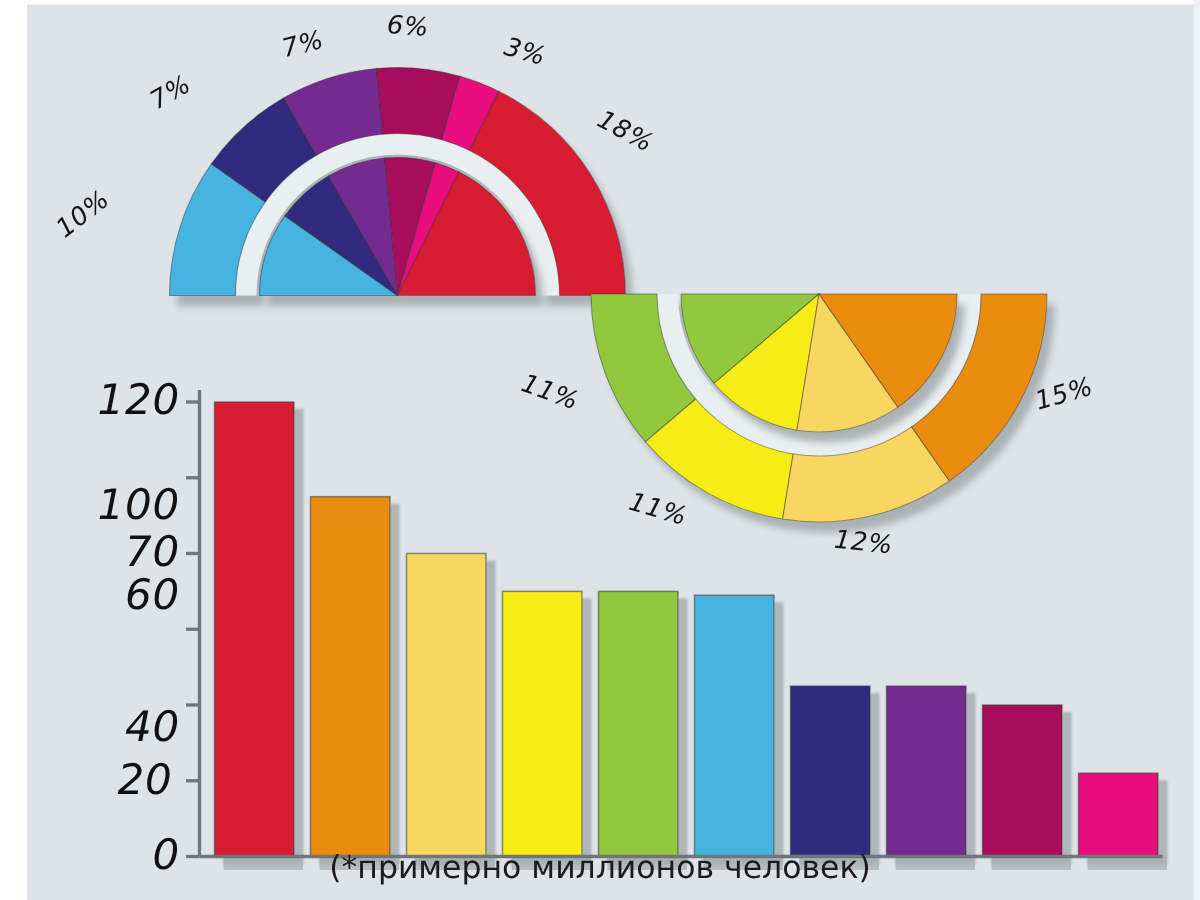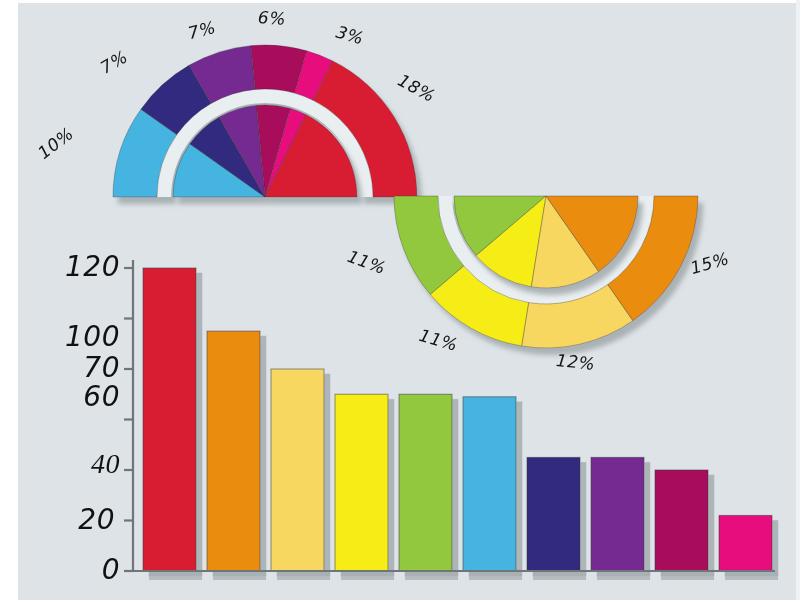--- a/index.html
+++ b/index.html
@@ -163,19 +163,20 @@
       <div class="pct" style="left: 419px; top: 330px; transform: rotate(16deg);">11%</div>
       <div class="pct" style="left: 556px; top: 352px; transform: rotate(6deg);">12%</div>
       <div class="pct" style="left: 690px; top: 253px; transform: rotate(-16deg);">15%</div>
     </div>
 
   <div id="axis-numbers">
       <div class="axnum" style="left: 20px; width: 100px; top: 250px;">120</div>
       <div class="axnum" style="left: 20px; width: 100px; top: 293px; margin-top: 27px;">100</div>
       <div class="axnum" style="left: 20px; width: 100px; top: 351px;">70</div>
       <div class="axnum" style="left: 20px; width: 100px; top: 380px;">60</div>
-      <div class="axnum" style="left: 20px; width: 100px; top: 448px; font-family: Liberation Serif, serif;">40</div>
+      <div class="axnum" style="left: 20px; width: 100px; top: 468px;">40</div>
       <div class="axnum" style="left: 15px; width: 100px; top: 502.5px;">20</div>
       <div class="axnum" style="left: 20px; width: 100px; top: 553px;">0</div>
     </div>
 
+  <div class="caption" style="top:566px;">(*примерно миллионов человек)</div>
 
 </div>
 
 </body></html>

